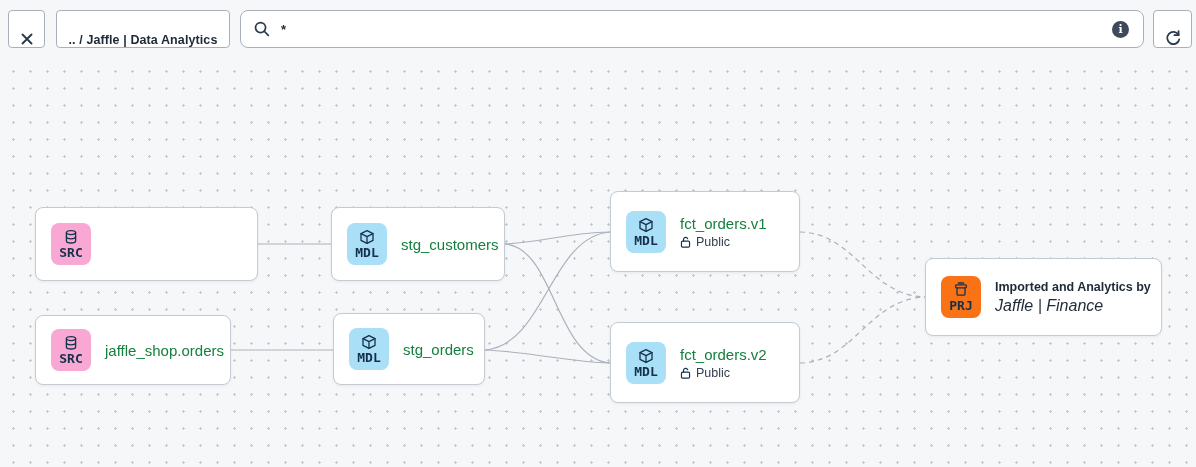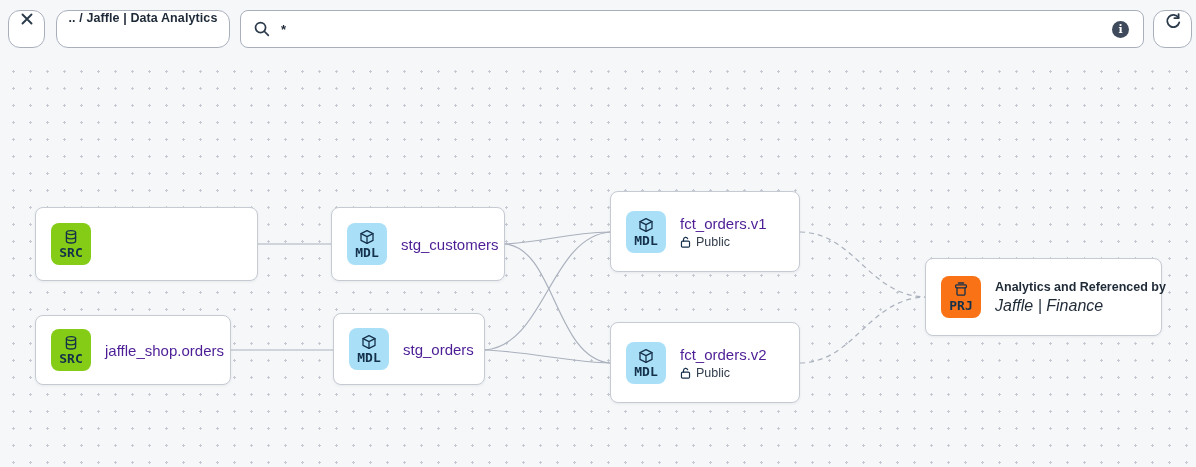--- a/index.html
+++ b/index.html
@@ -14,22 +14,22 @@
   
   .dotgrid {
     position:absolute; left:0; right:0; top:58px; bottom:0;
     background-image:radial-gradient(rgba(148,156,170,.5) 1px, transparent 1.4px);
     background-size:17px 17px;
     background-position:5px 5px;
   }
   
   .tb-btn {
     position:absolute; top:10px; height:38px;
-    background:#fff; border:1px solid #a9b0bc; border-radius:12px;
-    display:flex; align-items:flex-start; justify-content:center;
+    background:#fff; border:1px solid #a9b0bc; border-radius:4px;
+    display:flex; align-items:flex-end; justify-content:center;
     cursor:pointer;
   }
   .close-btn { left:8px;  width:37px; }
   .crumb-btn { left:56px; width:174px; font-size:12.5px; font-weight:700; color:#1d2936; letter-spacing:.1px; }
   .search-box {
     position:absolute; top:10px; left:240px; width:904px; height:38px;
     background:#fff; border:1px solid #a9b0bc; border-radius:8px;
     display:flex; align-items:center; padding:0 12px;
   }
   .search-box .mag { flex:0 0 auto; width:18px; height:18px; margin-right:10px; }
@@ -60,24 +60,24 @@
   .badge {
     flex:0 0 auto; width:40px; height:42px; border-radius:8px;
     display:flex; flex-direction:column; align-items:center; justify-content:center;
     gap:1px;
   }
   .badge svg { width:16px; height:16px; }
   .badge .kind {
     font-family:"DejaVu Sans Mono", monospace;
     font-size:13px; font-weight:700; color:#14304a; line-height:1;
   }
-  .badge.src { background:#84cc16; }
+  .badge.src { background:#f9a8d4; }
   .badge.mdl { background:#a9e0f8; }
   .badge.prj { background:#f97316; }
-  .node .title { font-size:15px; color:#4c1d95; white-space:nowrap; }
+  .node .title { font-size:15px; color:#15803d; white-space:nowrap; }
   .node .col { display:flex; flex-direction:column; gap:3px; }
   .pubrow { display:flex; align-items:center; gap:5px; font-size:12.5px; color:#333e4c; }
   .pubrow svg { width:11px; height:12px; }
   .pretitle { font-size:12.5px; font-weight:700; color:#1f2a37; white-space:nowrap; }
   .prj-title { font-size:16px; color:#1f2a37; white-space:nowrap;font-style:italic; }
 
   .n-src-customers { left:35px;  top:207px; width:223px; height:74px; }
   .n-src-orders    { left:35px;  top:315px; width:196px; height:70px; }
   .n-stg-customers { left:331px; top:207px; width:174px; height:74px; }
   .n-stg-orders    { left:333px; top:313px; width:152px; height:72px; }
@@ -218,16 +218,16 @@
 <div class="node n-prj">
   <div class="badge prj">
     <svg viewBox="0 0 16 16">
       <rect class="glyph" x="2.6" y="2.8" width="10.8" height="3" rx="1"></rect>
       <path class="glyph" d="M4 5.8 V12 a1.2 1.2 0 0 0 1.2 1.2 h5.6 A1.2 1.2 0 0 0 12 12 V5.8"></path>
       <path class="glyph" d="M5.4 1 h5.2"></path>
     </svg>
     <span class="kind">PRJ</span>
   </div>
   <div class="col">
-    <span class="pretitle">Analytics and Referenced by</span>
+    <span class="pretitle">Imported and Analytics by</span>
     <span class="prj-title">Jaffle | Finance</span>
   </div>
 </div>
 
 </body></html>

